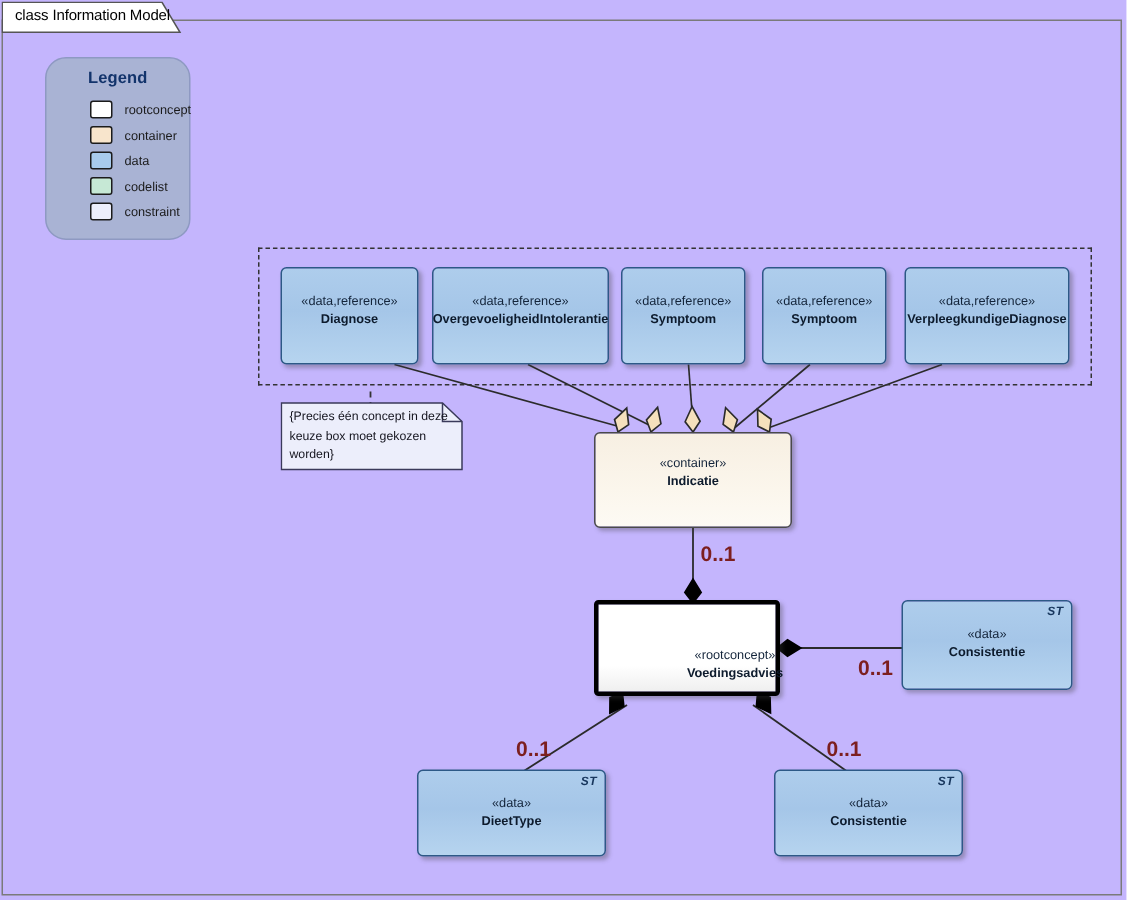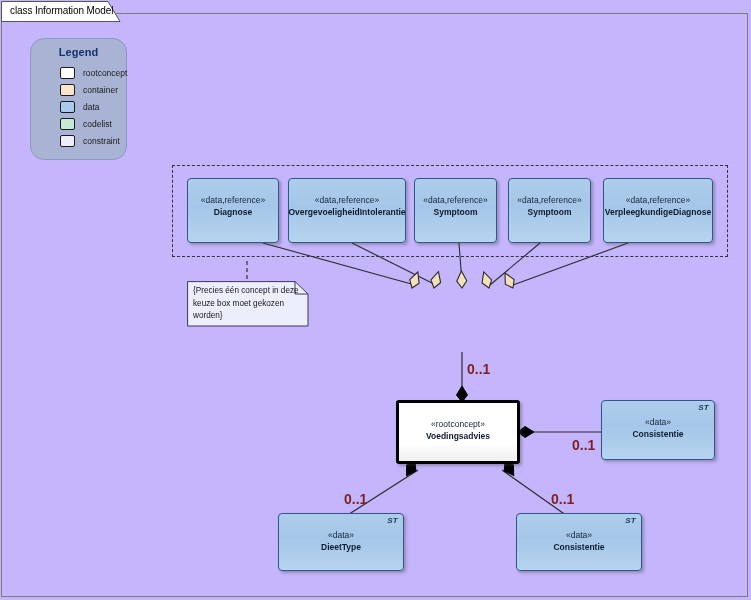--- a/index.html
+++ b/index.html
@@ -169,38 +169,38 @@
   }
   .node .text-stack {
     position: absolute;
     left: 0;
     width: 100%;
     top: 16px;
     display: flex;
     flex-direction: column;
     align-items: center;
   }
-  .node.rootconcept .text-stack { top: 18px; }
+  .node.rootconcept .text-stack { top: 30px; margin-left: 32px; }
   .node.container .text-stack { top: 14px; }
   .st-mark {
     position: absolute;
     right: 6px;
     top: 3px;
     font-size: 8px;
     font-style: italic;
     font-weight: bold;
     color: #17365d;
     letter-spacing: 0.3px;
   }
 
   
   .note {
     position: absolute;
     left: 187px;
-    top: 281px;
+    top: 268px;
     width: 108px;
     height: 44px;
     z-index: 18;
     border-radius: 12px;
   }
   .note-svg { position: absolute; left: 0; top: 0; }
   .note-text {
     position: absolute;
     left: 6px;
     top: 4px;
@@ -347,20 +347,27 @@
   </div>
 
   <div class="node data" style="left:603px; top:178px; width:110px; height:65px;">
     <div class="body"></div>
     <div class="text-stack">
       <div class="stereo">«data,reference»</div>
       <div class="nodename">VerpleegkundigeDiagnose</div>
     </div>
   </div>
 
+  <div class="node container" style="left:396px; top:288px; width:132px; height:64px;">
+    <div class="body"></div>
+    <div class="text-stack">
+      <div class="stereo">«container»</div>
+      <div class="nodename">Indicatie</div>
+    </div>
+  </div>
 
   <div class="node rootconcept" style="left:396px; top:400px; width:124px; height:64px;">
     <div class="body"></div>
     <div class="text-stack">
       <div class="stereo">«rootconcept»</div>
       <div class="nodename">Voedingsadvies</div>
     </div>
   </div>
 
   <div class="node data" style="left:601px; top:400px; width:114px; height:60px;">

